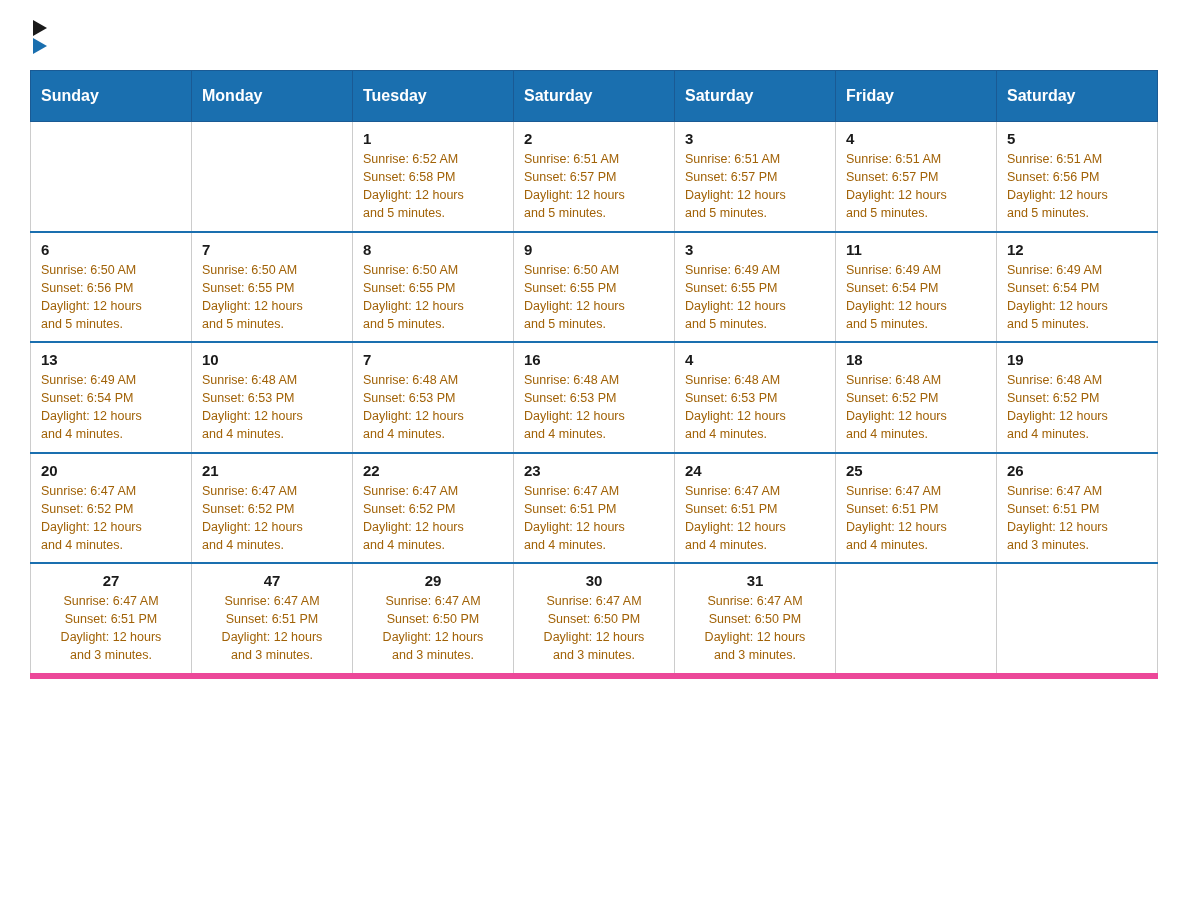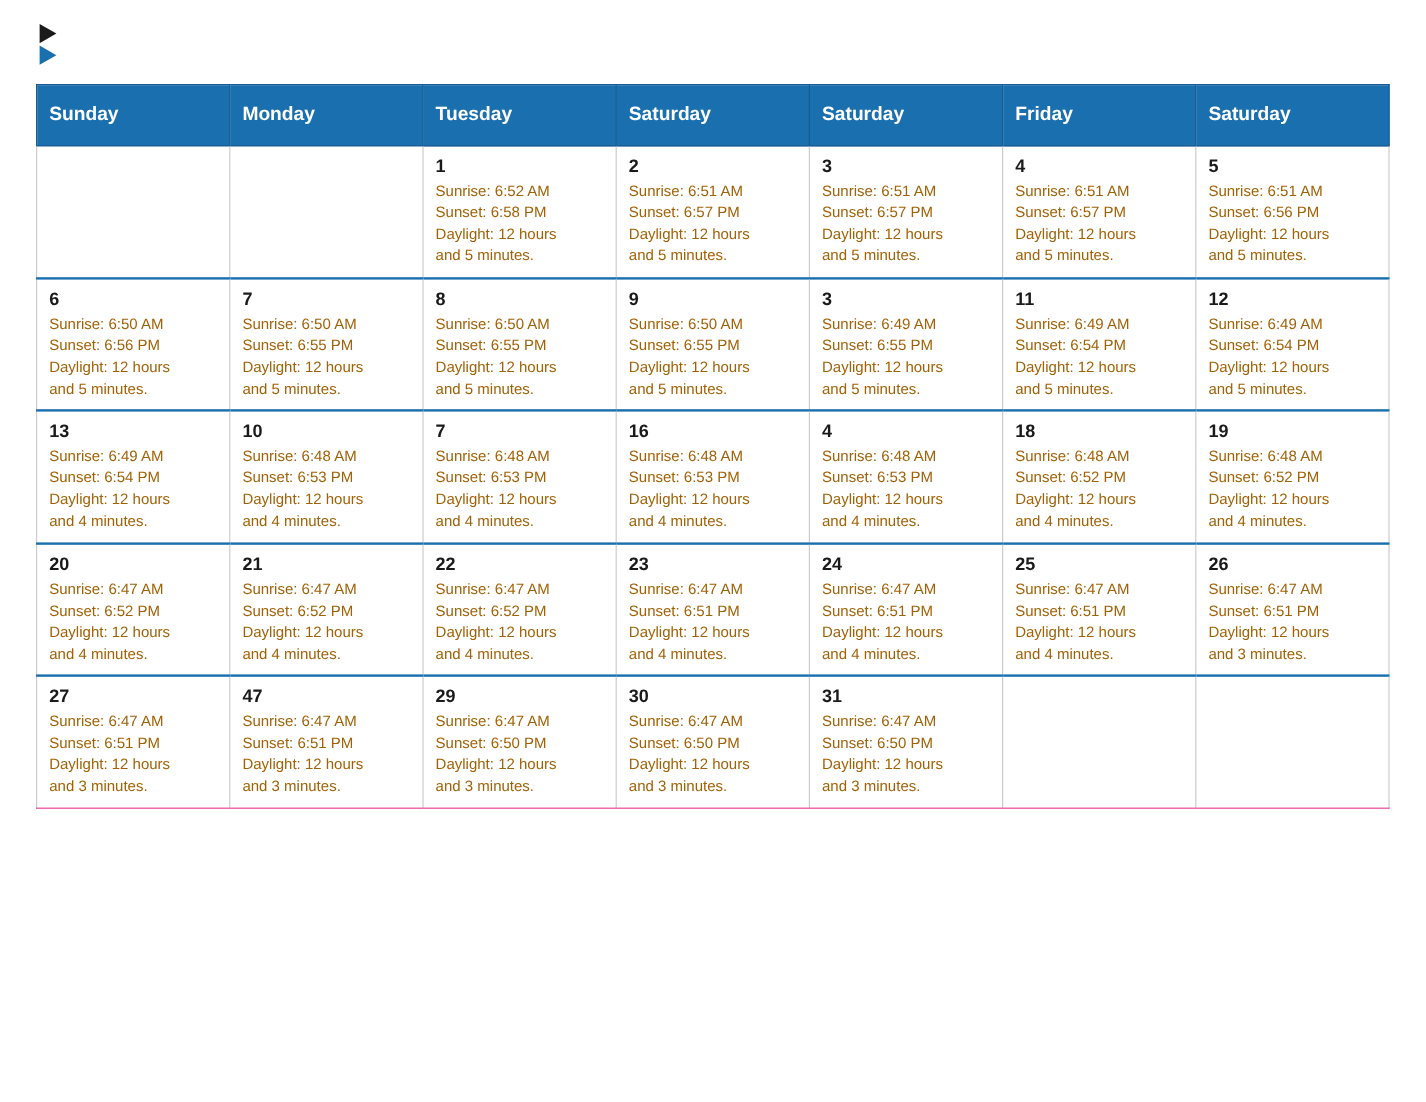--- a/index.html
+++ b/index.html
@@ -63,21 +63,22 @@
       padding: 8px 10px;
       border: 1px solid #ccc;
       width: 14.28%;
       min-height: 90px;
       font-size: 13px;
       color: #222;
       border-bottom: 2px solid #1a6faf;
     }
 
     .calendar tbody tr:last-child td {
-      border-bottom: 1px solid #ec4899;
+      border-bottom: 6px solid #ec4899;
+      text-align: center;
     }
 
     .day-number {
       font-size: 15px;
       font-weight: bold;
       color: #1a1a1a;
       display: block;
       margin-bottom: 3px;
     }
 

